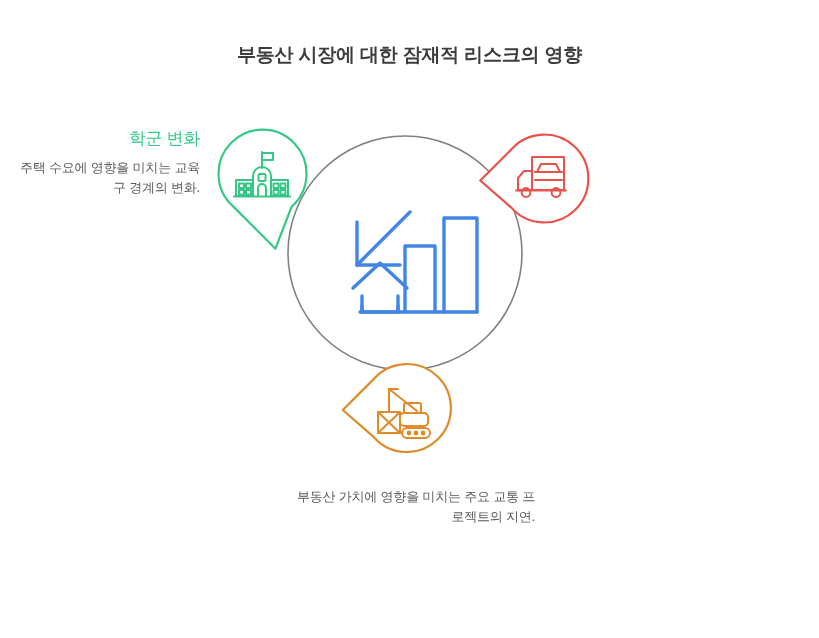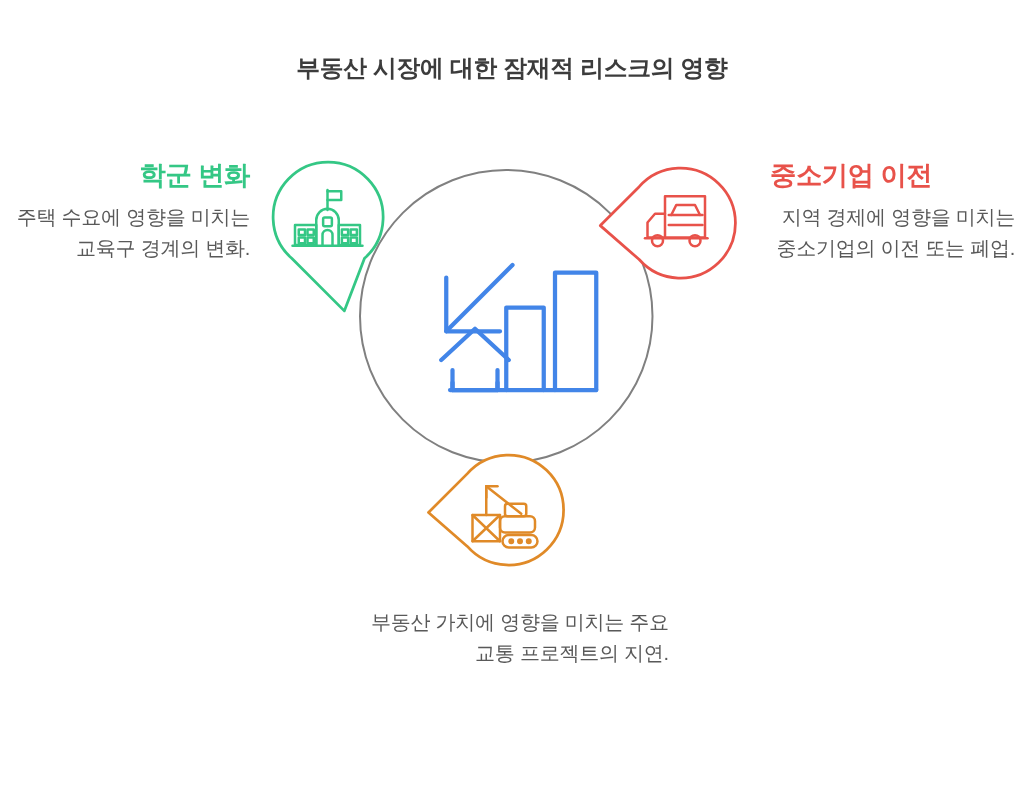--- a/index.html
+++ b/index.html
@@ -18,25 +18,25 @@
     text-align:center;
     font-size:19px;font-weight:bold;color:#3c3c3c;
     letter-spacing:-0.2px;
   }
 
   
   #diagram{position:absolute;left:0;top:0;width:819px;height:638px;}
 
   
   .node-heading{
-    font-size:21px;font-weight:bold;line-height:1.25;
+    font-size:17px;font-weight:normal;line-height:1.25;
     letter-spacing:-0.3px;
   }
   .node-desc{
-    font-size:16px;color:#595959;line-height:1.55;
+    font-size:13px;color:#595959;line-height:1.55;
     letter-spacing:-0.2px;
     text-align:right;
   }
 
   .blk-left{
     position:absolute;left:10px;top:128px;width:190px;
     text-align:right;
   }
   .blk-left .node-heading{color:#34c785;}
   .blk-left .node-desc{margin-top:9px;}
@@ -169,22 +169,18 @@
       </g>
     </g>
 
   </svg>
 
   <div class="blk-left">
     <div class="node-heading">학군 변화</div>
     <div class="node-desc">주택 수요에 영향을 미치는 교육구 경계의 변화.</div>
   </div>
 
-  <div class="blk-right">
-    <div class="node-heading">중소기업 이전</div>
-    <div class="node-desc">지역 경제에 영향을 미치는 중소기업의 이전 또는 폐업.</div>
-  </div>
 
   <div class="blk-bottom">
     <div class="node-desc">부동산 가치에 영향을 미치는 주요 교통 프로젝트의 지연.</div>
   </div>
 
 </div>
 
 </body></html>

